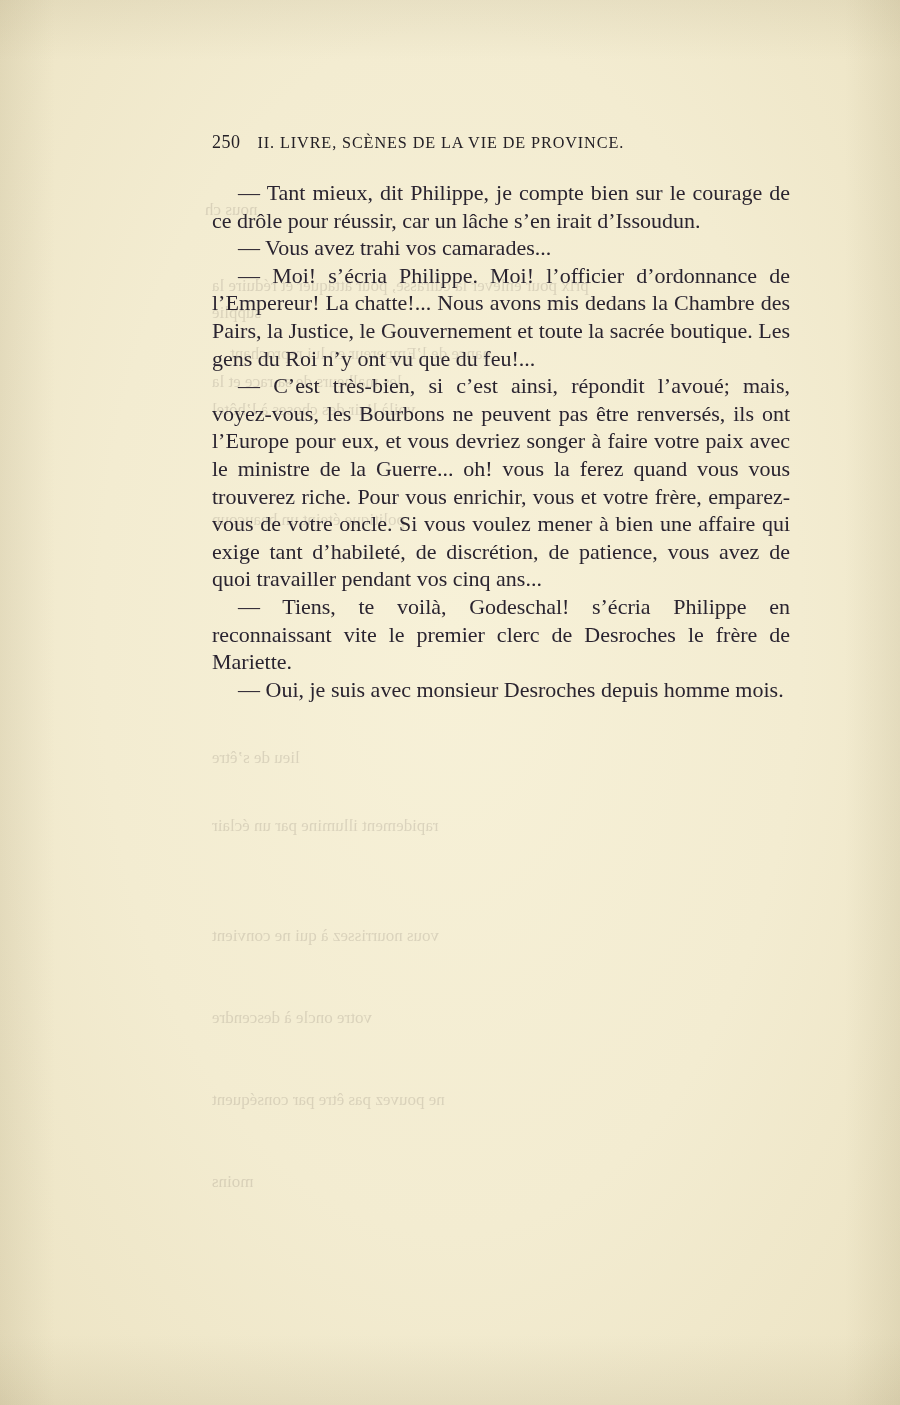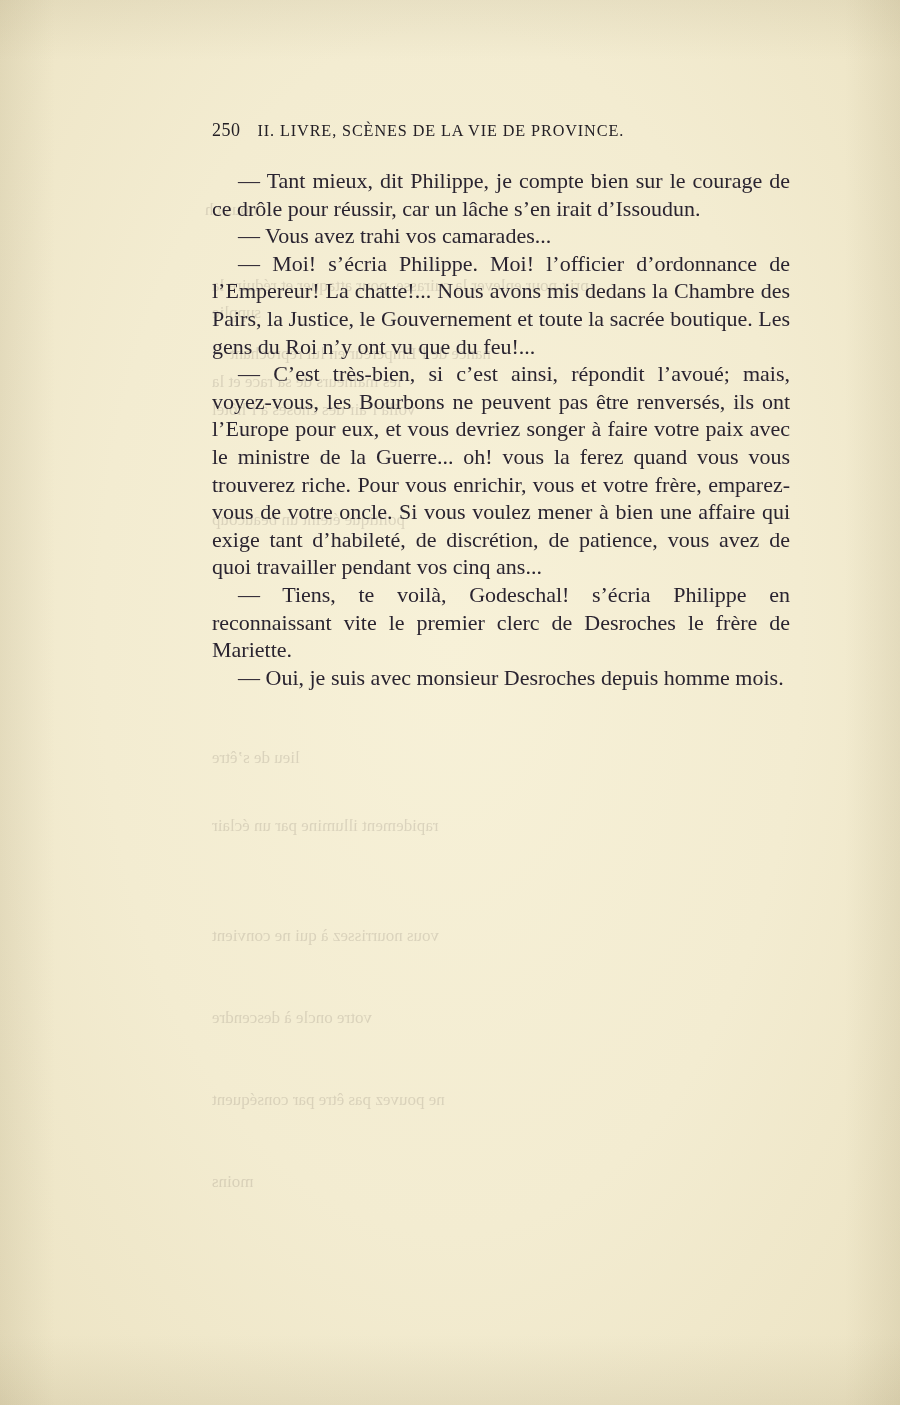--- a/index.html
+++ b/index.html
@@ -28,21 +28,21 @@
     pointer-events: none;
     background:
       linear-gradient(to right, rgba(140,125,85,0.13) 0px, rgba(140,125,85,0.0) 55px),
       linear-gradient(to left, rgba(140,125,85,0.13) 0px, rgba(140,125,85,0.0) 55px),
       linear-gradient(to bottom, rgba(140,125,85,0.10) 0px, rgba(140,125,85,0.0) 60px),
       linear-gradient(to top, rgba(140,125,85,0.12) 0px, rgba(140,125,85,0.0) 70px);
   }
   .text-block {
     position: absolute;
     left: 212px;
-    top: 120px;
+    top: 132px;
     width: 578px;
   }
   .header-line {
     font-variant: small-caps;
     font-size: 16.5px;
     letter-spacing: 0.9px;
     color: #242026;
     white-space: nowrap;
     margin-bottom: 26px;
   }

